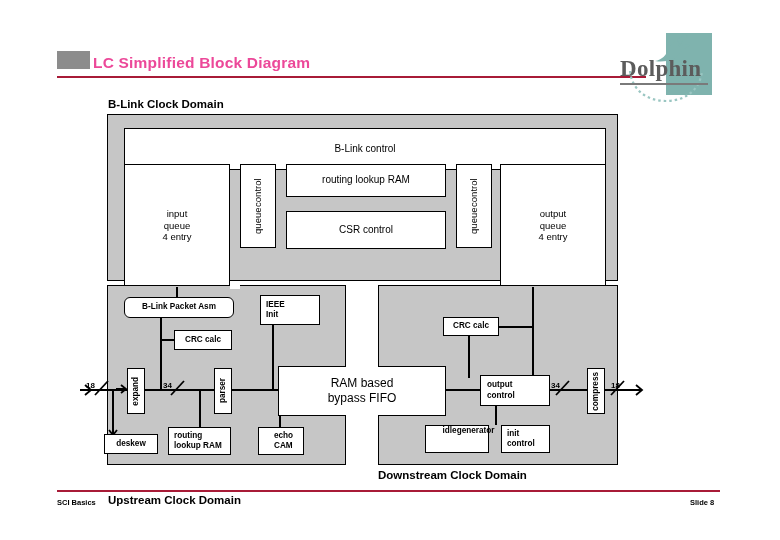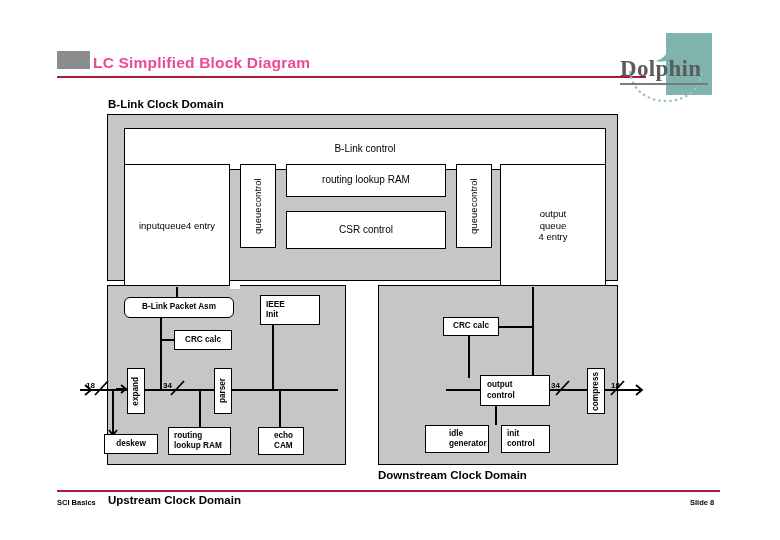--- a/index.html
+++ b/index.html
@@ -79,21 +79,21 @@
   <div class="abs dlabel" id="lbl-blink">B-Link Clock Domain</div>
   <div class="abs dlabel" id="lbl-up">Upstream Clock Domain</div>
   <div class="abs dlabel" id="lbl-down">Downstream Clock Domain</div>
 
   <div class="abs gray" style="left:107px;top:114px;width:511px;height:167px;"></div>
 
   <div class="abs box b10" style="left:124px;top:128px;width:482px;height:42px;">
     <span>B-Link control</span>
   </div>
 
-  <div class="abs box" style="left:124px;top:164px;width:106px;height:123px;">
+  <div class="abs box" style="left:124px;top:164px;width:106px;height:123px;flex-direction:column;">
     <span>input</span>
     <span>queue</span>
     <span>4 entry</span>
   </div>
 
   <div class="abs box" style="left:240px;top:164px;width:36px;height:84px;">
     <div class="vert" style="display:flex;gap:1px;">
       <span>queue</span>
       <span>control</span>
     </div>
@@ -191,32 +191,36 @@
   <div class="abs box b85" style="left:214px;top:368px;width:18px;height:46px;">
     <span class="vert">parser</span>
   </div>
 
   <div class="abs ln" style="left:279px;top:389px;width:1.8px;height:38px;"></div>
   <div class="abs box b85" style="left:258px;top:427px;width:46px;height:28px;flex-direction:column;align-items:flex-start;padding-left:15px;">
     <span>echo</span>
     <span>CAM</span>
   </div>
 
+  <div class="abs box big" style="left:278px;top:366px;width:168px;height:50px;flex-direction:column;">
+    <span>RAM based</span>
+    <span>bypass FIFO</span>
+  </div>
 
   <div class="abs" style="left:346px;top:285px;width:32px;height:82px;background:#fff;"></div>
   <div class="abs" style="left:346px;top:415px;width:32px;height:50px;background:#fff;"></div>
 
   <div class="abs ln" style="left:446px;top:389px;width:34px;height:1.8px;"></div>
 
   <div class="abs box b85" style="left:480px;top:375px;width:70px;height:31px;flex-direction:column;align-items:flex-start;padding-left:6px;">
     <span>output</span>
     <span>control</span>
   </div>
 
-  <div class="abs box b85" style="left:425px;top:425px;width:64px;height:28px;flex-direction:column;align-items:flex-start;padding-left:23px;">
+  <div class="abs box b85" style="left:425px;top:425px;width:64px;height:28px;align-items:flex-start;padding-left:23px;">
     <span>idle</span>
     <span>generator</span>
   </div>
   <div class="abs ln" style="left:495px;top:406px;width:1.8px;height:19px;"></div>
 
   <div class="abs box b85" style="left:501px;top:425px;width:49px;height:28px;flex-direction:column;align-items:flex-start;padding-left:5px;">
     <span>init</span>
     <span>control</span>
   </div>
 

